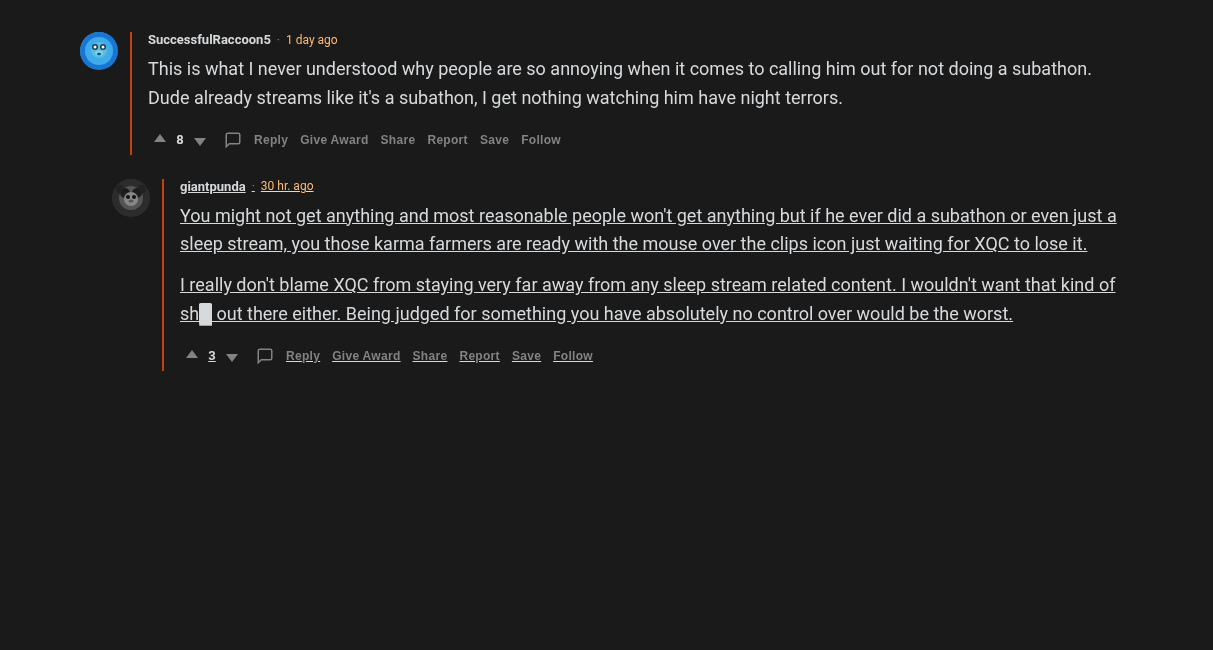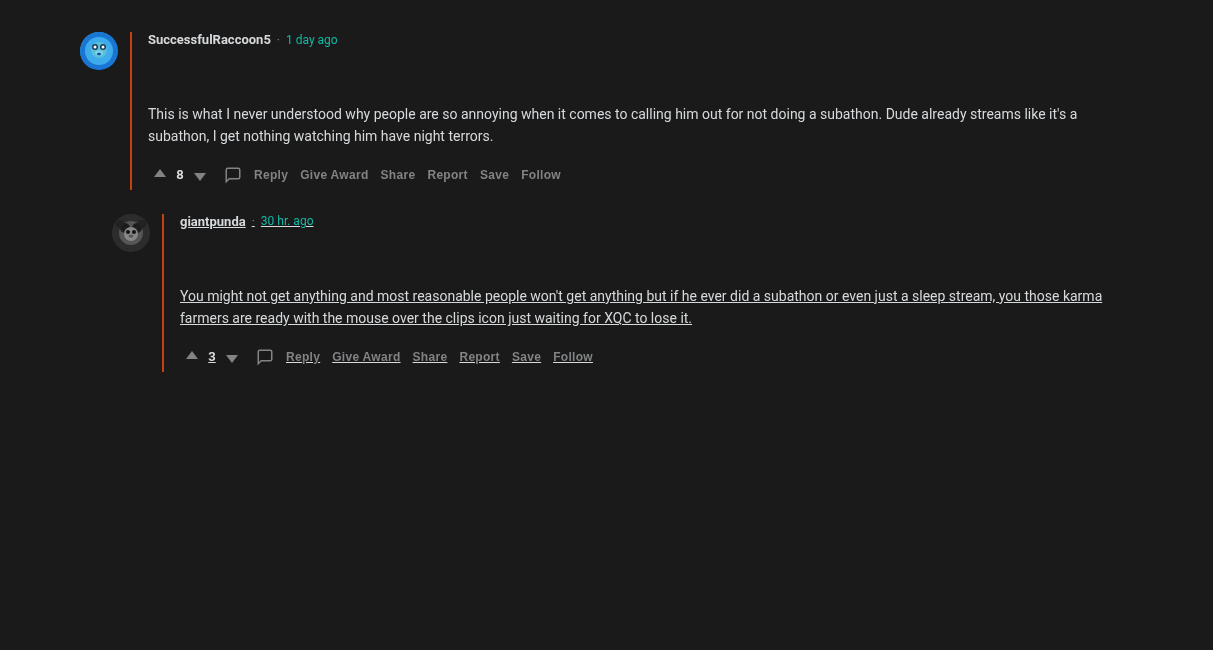--- a/index.html
+++ b/index.html
@@ -74,29 +74,28 @@
       font-size: 13px;
       color: #d7dadc;
     }
 
     .dot {
       color: #818384;
       font-size: 12px;
     }
 
     .timestamp {
-      color: #14b8a6;
+      color: #fdba74;
       font-size: 12px;
     }
 
     .comment-text {
       color: #d7dadc;
-      font-size: 14px;
+      font-size: 18px;
       line-height: 1.6;
-      margin-top: 48px;
     }
 
     .comment-text p + p {
       margin-top: 12px;
     }
 
     .comment-actions {
       display: flex;
       align-items: center;
       gap: 4px;
@@ -254,20 +253,21 @@
       </svg>
     </div>
     <div class="comment-body">
       <div class="comment-header">
         <span class="username">giantpunda</span>
         <span class="dot">·</span>
         <span class="timestamp">30 hr. ago</span>
       </div>
       <div class="comment-text">
         <p>You might not get anything and most reasonable people won't get anything but if he ever did a subathon or even just a sleep stream, you those karma farmers are ready with the mouse over the clips icon just waiting for XQC to lose it.</p>
+        <p>I really don't blame XQC from staying very far away from any sleep stream related content. I wouldn't want that kind of sh<span class="censored-word">█</span> out there either. Being judged for something you have absolutely no control over would be the worst.</p>
       </div>
       <div class="comment-actions">
         <div class="vote-section">
           <button class="vote-btn" title="Upvote">
             <svg width="16" height="16" viewBox="0 0 16 16" fill="currentColor">
               <path d="M8 2L14 10H2L8 2Z"></path>
             </svg>
           </button>
           <span class="vote-count">3</span>
           <button class="vote-btn" title="Downvote">

